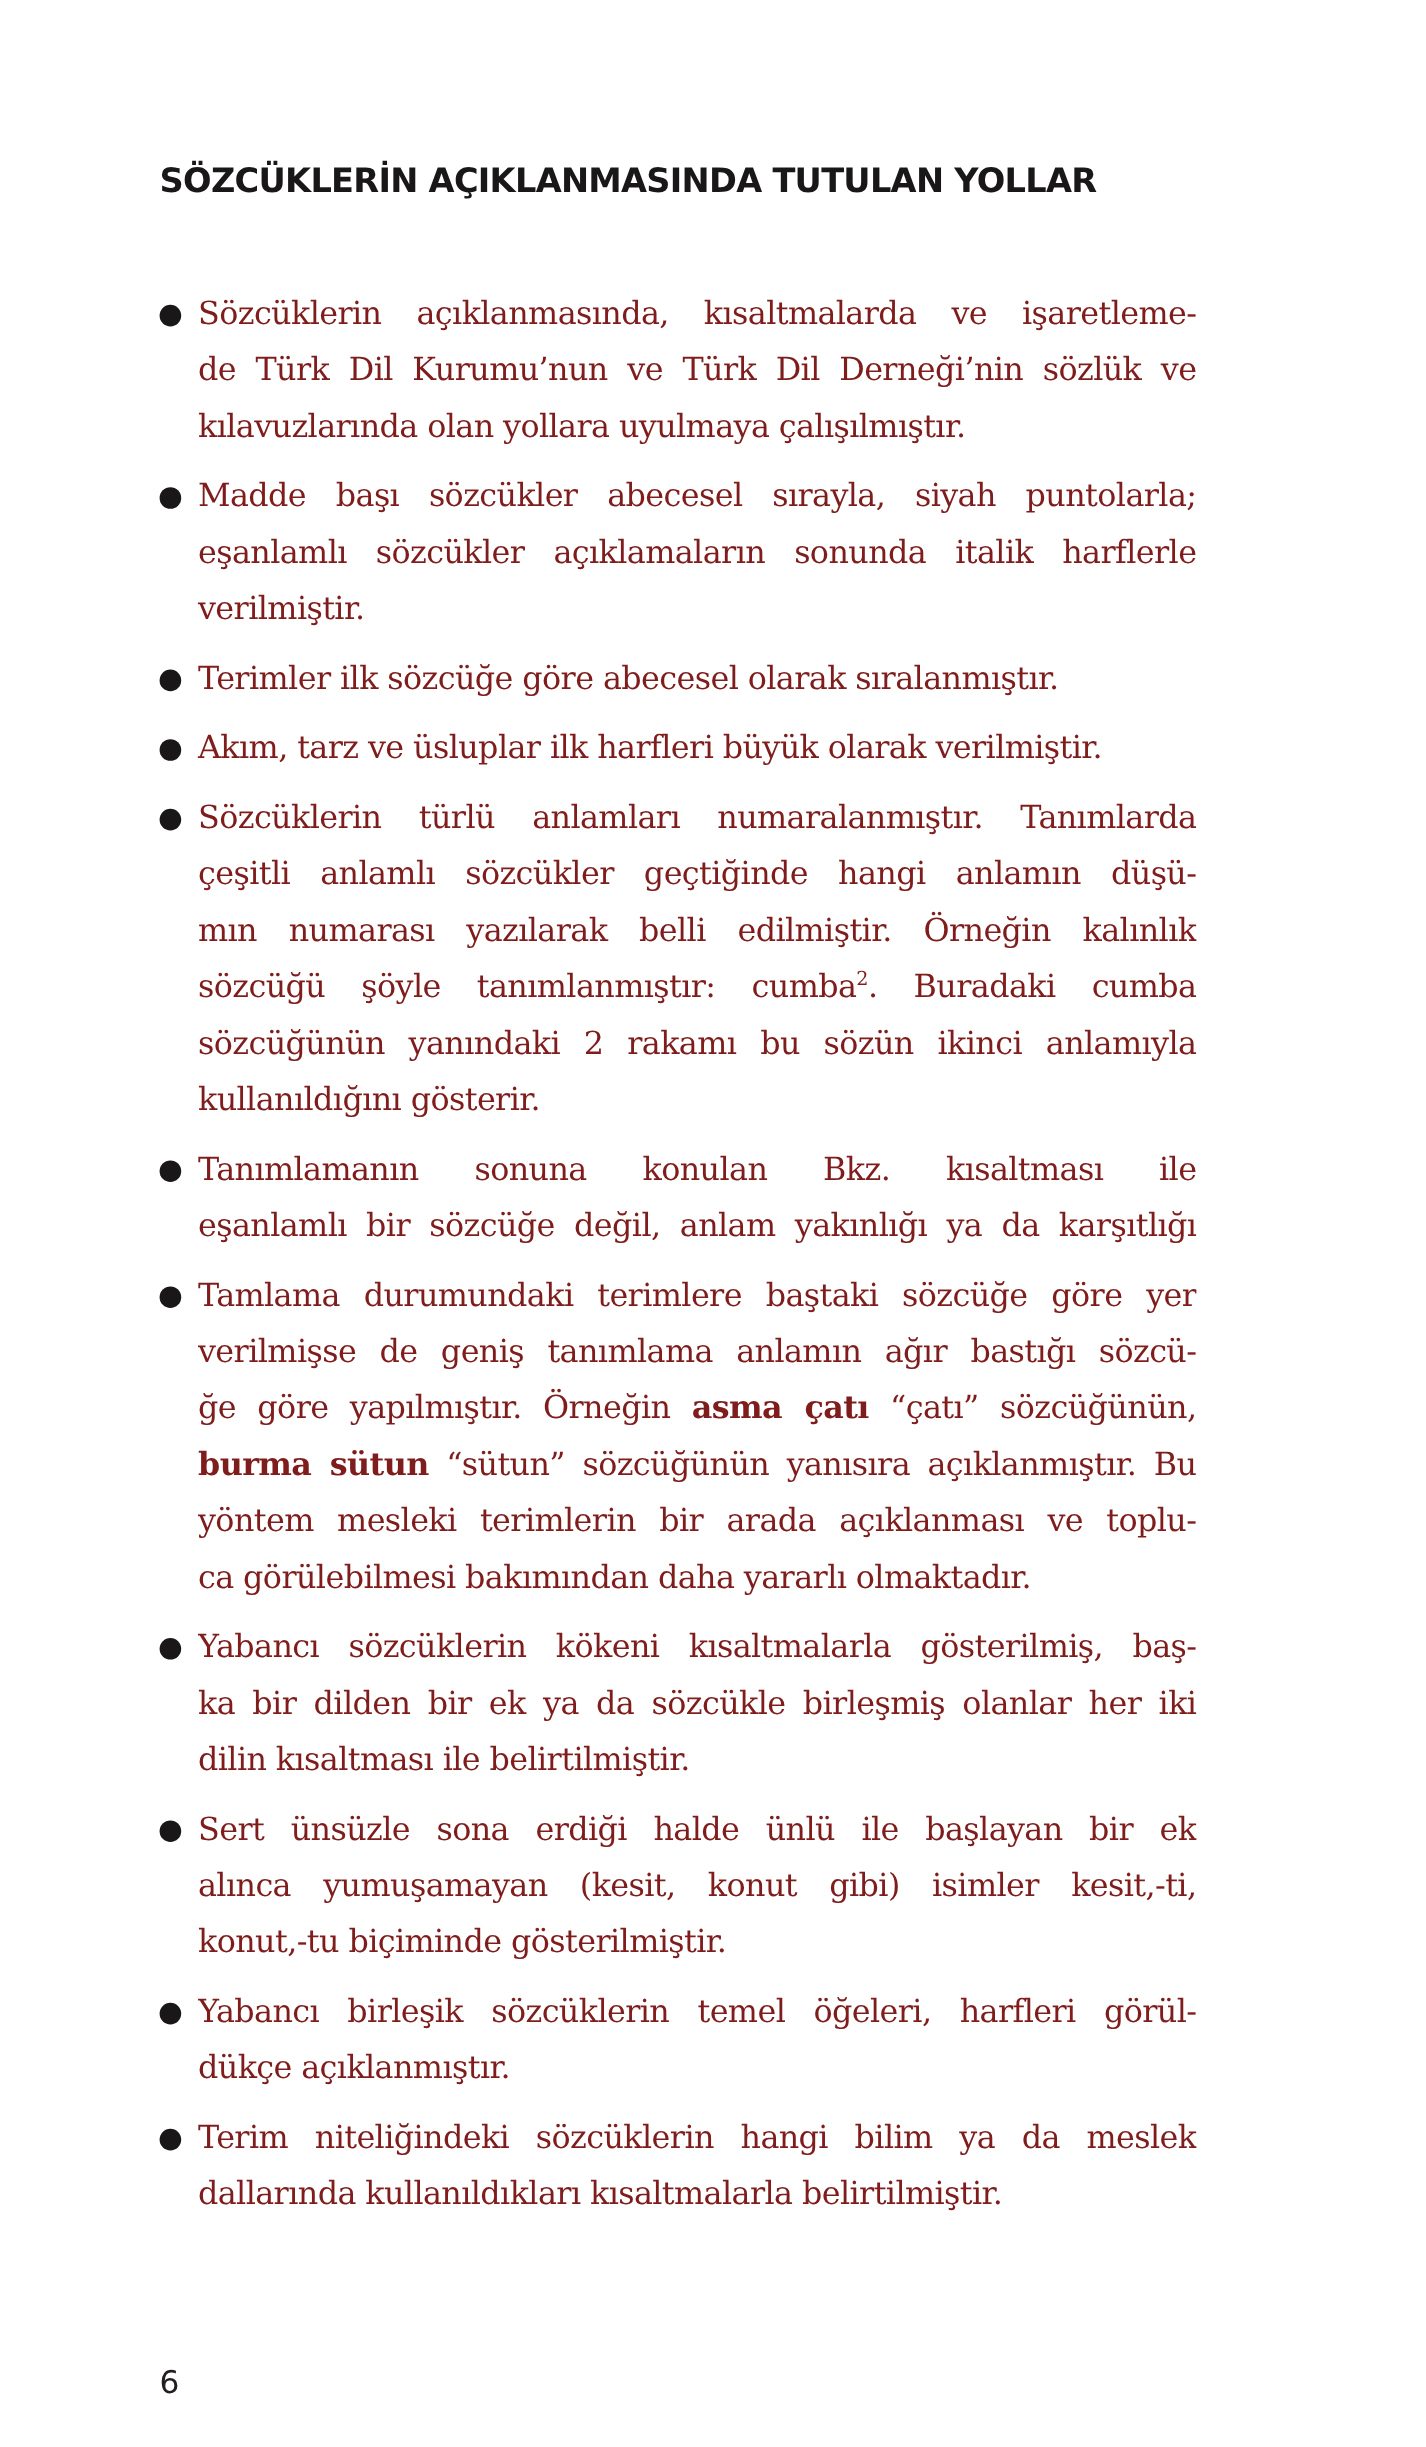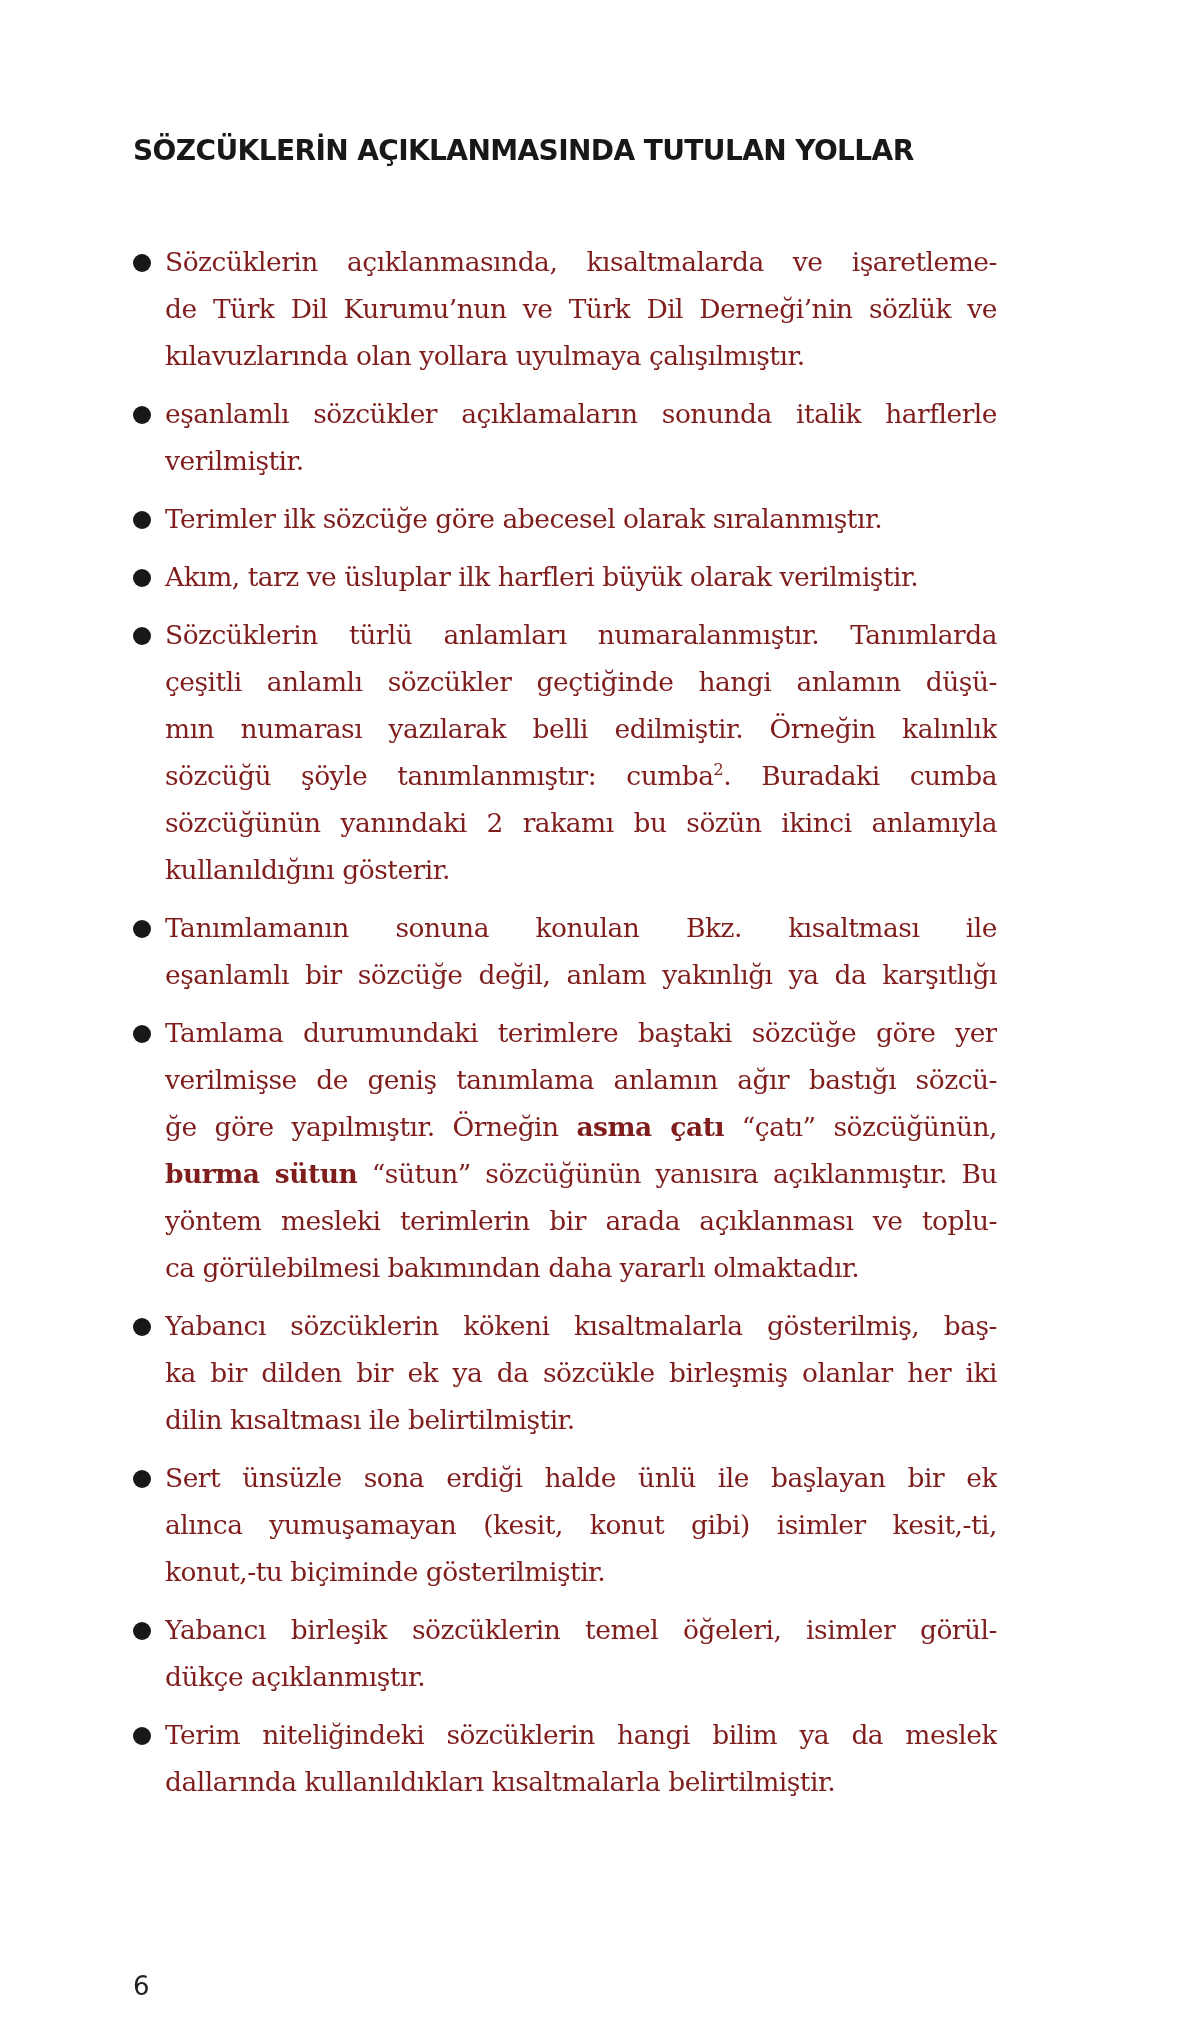--- a/index.html
+++ b/index.html
@@ -91,20 +91,21 @@
 
   <ul class="list" id="rules-list">
       <li class="item">
         <span class="bullet"></span>
         <span class="line j"><span>Sözcüklerin açıklanmasında, kısaltmalarda ve işaretleme-</span></span>
         <span class="line j"><span>de Türk Dil Kurumu’nun ve Türk Dil Derneği’nin sözlük ve</span></span>
         <span class="line"><span>kılavuzlarında olan yollara uyulmaya çalışılmıştır.</span></span>
       </li>
       <li class="item">
         <span class="bullet"></span>
+        <span class="line j"><span>Madde başı sözcükler abecesel sırayla, siyah puntolarla;</span></span>
         <span class="line j"><span>eşanlamlı sözcükler açıklamaların sonunda italik harflerle</span></span>
         <span class="line"><span>verilmiştir.</span></span>
       </li>
       <li class="item">
         <span class="bullet"></span>
         <span class="line"><span>Terimler ilk sözcüğe göre abecesel olarak sıralanmıştır.</span></span>
       </li>
       <li class="item">
         <span class="bullet"></span>
         <span class="line"><span>Akım, tarz ve üsluplar ilk harfleri büyük olarak verilmiştir.</span></span>
@@ -139,21 +140,21 @@
         <span class="line"><span>dilin kısaltması ile belirtilmiştir.</span></span>
       </li>
       <li class="item">
         <span class="bullet"></span>
         <span class="line j"><span>Sert ünsüzle sona erdiği halde ünlü ile başlayan bir ek</span></span>
         <span class="line j"><span>alınca yumuşamayan (</span><span class="b">kesit, konut</span><span> gibi) isimler </span><span class="b">kesit,-ti,</span></span>
         <span class="line"><span class="b">konut,-tu</span><span> biçiminde gösterilmiştir.</span></span>
       </li>
       <li class="item">
         <span class="bullet"></span>
-        <span class="line j"><span>Yabancı birleşik sözcüklerin temel öğeleri, isimler görül-</span></span>
+        <span class="line j"><span>Yabancı birleşik sözcüklerin temel öğeleri, harfleri görül-</span></span>
         <span class="line"><span>dükçe açıklanmıştır.</span></span>
       </li>
       <li class="item">
         <span class="bullet"></span>
         <span class="line j"><span>Terim niteliğindeki sözcüklerin hangi bilim ya da meslek</span></span>
         <span class="line"><span>dallarında kullanıldıkları kısaltmalarla belirtilmiştir.</span></span>
       </li>
     </ul>
 
   <div class="page-number">6</div>

